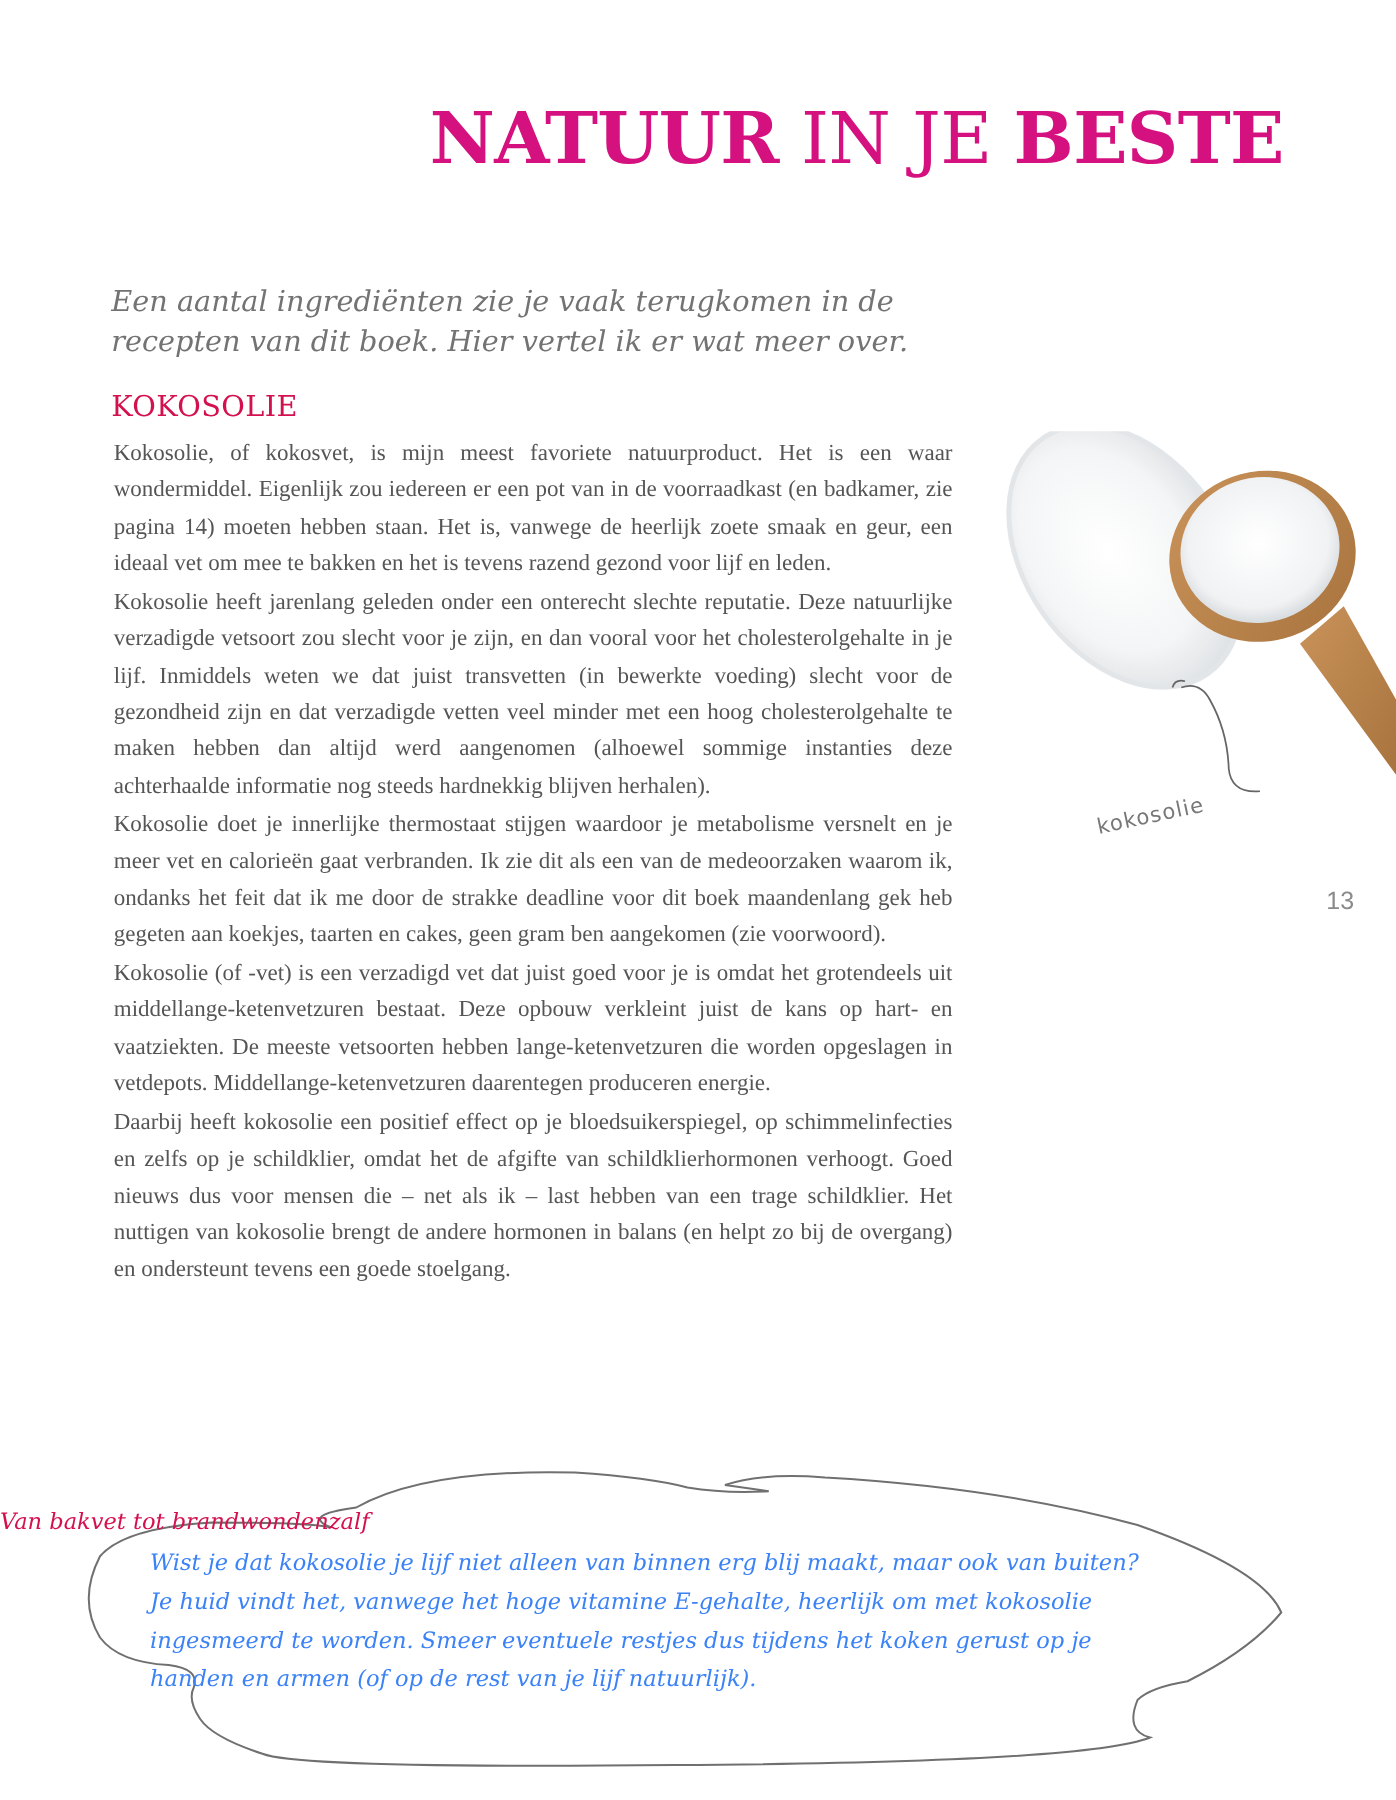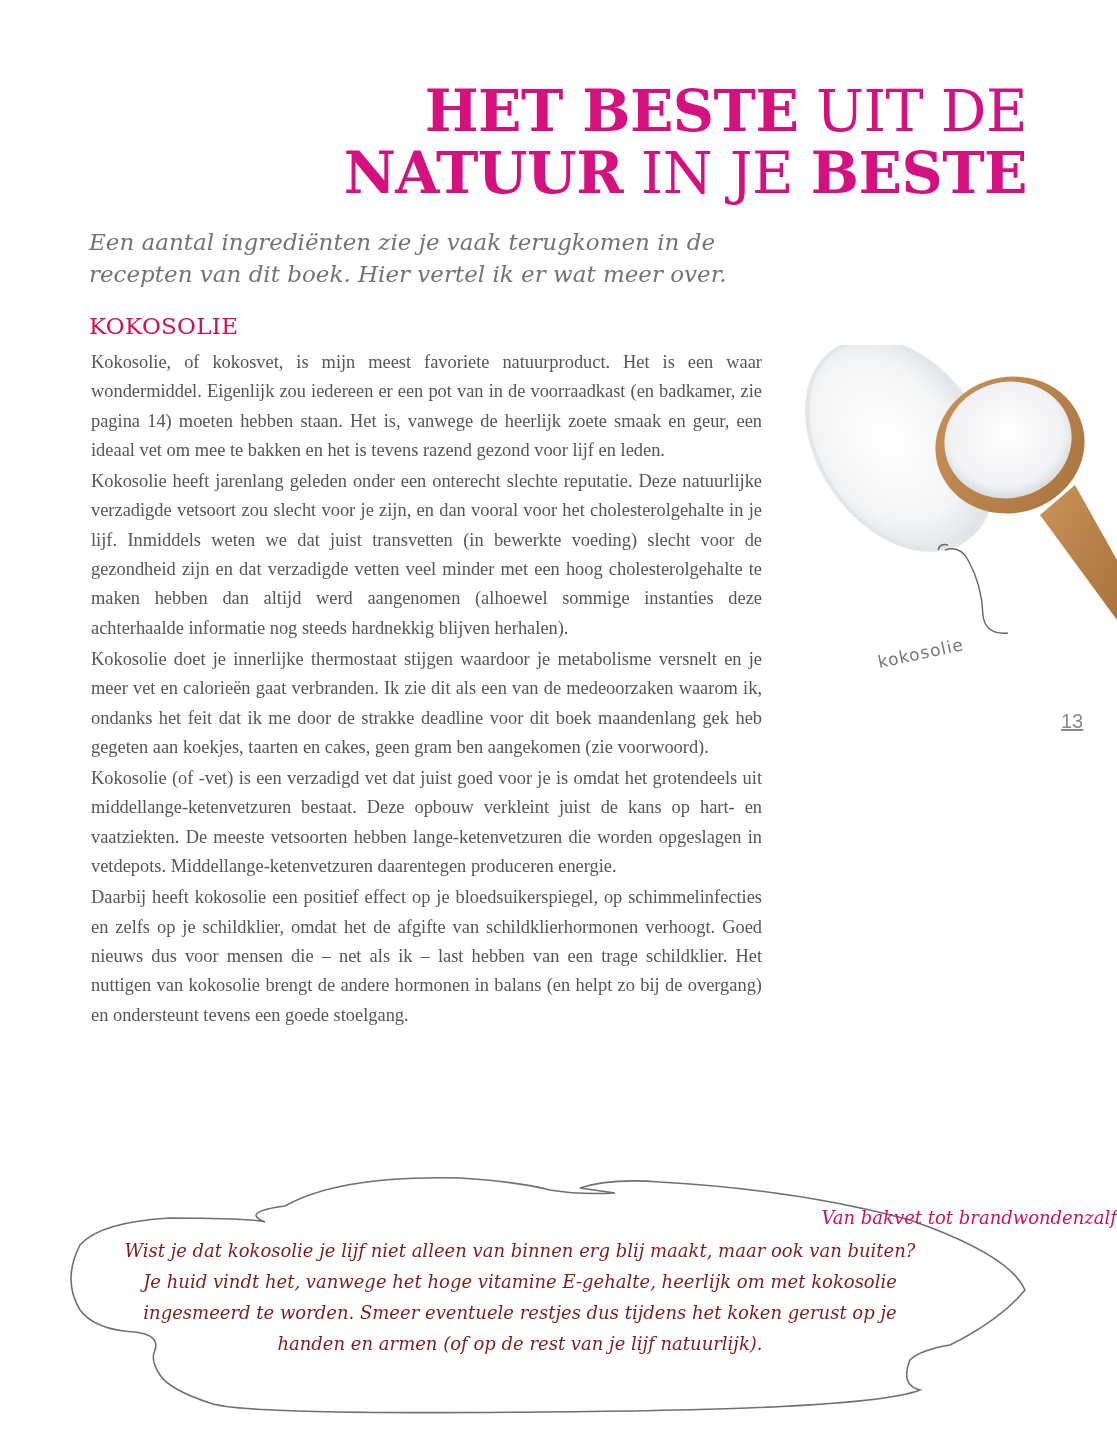--- a/index.html
+++ b/index.html
@@ -6,30 +6,29 @@
   body { width:1117px; height:1440px; position:relative; overflow:hidden; font-family:"DejaVu Serif", serif; }
   .title { position:absolute; right:90px; top:80px; text-align:right; color:#d4117f; font-family:"DejaVu Serif", serif; font-size:57px; line-height:62px; letter-spacing:-0.5px; }
   .title .b { font-weight:bold; }
   .title .l { font-weight:normal; }
   .intro { position:absolute; left:89px; top:226px; width:680px; color:#737373; font-style:italic; font-size:23px; line-height:32px; font-family:"DejaVu Serif", serif; }
   .section-heading { position:absolute; left:89px; top:313px; color:#d4114f; font-size:23px; font-family:"DejaVu Serif", serif; letter-spacing:0.3px; }
   .body-text { position:absolute; left:89px; top:346px; width:675px; color:#555555; font-family:"Liberation Serif", serif; font-size:18.4px; line-height:29.3px; text-align:justify; }
   .body-text p { margin:2px; text-align-last:left; }
   .photo { position:absolute; left:790px; top:345px; width:327px; height:300px; }
   .photo-caption { position:absolute; left:880px; top:652px; color:#777; font-family:"DejaVu Sans", sans-serif; font-size:17px; transform:rotate(-12deg); transform-origin:left bottom; letter-spacing:1px; }
-  .page-number { position:absolute; left:1061px; top:710px; color:#8a8a8a; font-family:"Liberation Sans", sans-serif; font-size:20px;text-decoration:underline; }
+  .page-number { position:absolute; left:1061px; top:710px; color:#8a8a8a; font-family:"Liberation Sans", sans-serif; font-size:20px; }
   .cloud { position:absolute; left:40px; top:1160px; width:1050px; height:270px; }
-  .tip-title { position:absolute; left:0; width:1117px; top:1207px; text-align:right; color:#d4114f; font-family:"DejaVu Serif", serif; font-style:italic; font-size:18px; }
-  .tip-body { position:absolute; left:120px; width:800px; top:1235px; text-align:center; color:#7f1d1d; font-family:"DejaVu Serif", serif; font-style:italic; font-size:18px; line-height:31px; }
+  .tip-title { position:absolute; left:0; width:1117px; top:1207px; text-align:left; color:#d4114f; font-family:"DejaVu Serif", serif; font-style:italic; font-size:18px; }
+  .tip-body { position:absolute; left:120px; width:800px; top:1235px; color:#3b82f6; font-family:"DejaVu Serif", serif; font-style:italic; font-size:18px; line-height:31px; }
 </style>
 </head>
 <body>
 
 <div class="title">
-  <div><span class="b">HET BESTE</span><span class="l"> UIT DE</span></div>
   <div><span class="b">NATUUR</span><span class="l"> IN JE </span><span class="b">BESTE</span></div>
 </div>
 
 <div class="intro">Een aantal ingrediënten zie je vaak terugkomen in de recepten van dit boek. Hier vertel ik er wat meer over.</div>
 
 <div class="section-heading">KOKOSOLIE</div>
 
 <div class="body-text">
   <p>Kokosolie, of kokosvet, is mijn meest favoriete natuurproduct. Het is een waar wondermiddel. Eigenlijk zou iedereen er een pot van in de voorraadkast (en badkamer, zie pagina 14) moeten hebben staan. Het is, vanwege de heerlijk zoete smaak en geur, een ideaal vet om mee te bakken en het is tevens razend gezond voor lijf en leden.</p>
   <p>Kokosolie heeft jarenlang geleden onder een onterecht slechte reputatie. Deze natuurlijke verzadigde vetsoort zou slecht voor je zijn, en dan vooral voor het cholesterolgehalte in je lijf. Inmiddels weten we dat juist transvetten (in bewerkte voeding) slecht voor de gezondheid zijn en dat verzadigde vetten veel minder met een hoog cholesterolgehalte te maken hebben dan altijd werd aangenomen (alhoewel sommige instanties deze achterhaalde informatie nog steeds hardnekkig blijven herhalen).</p>

